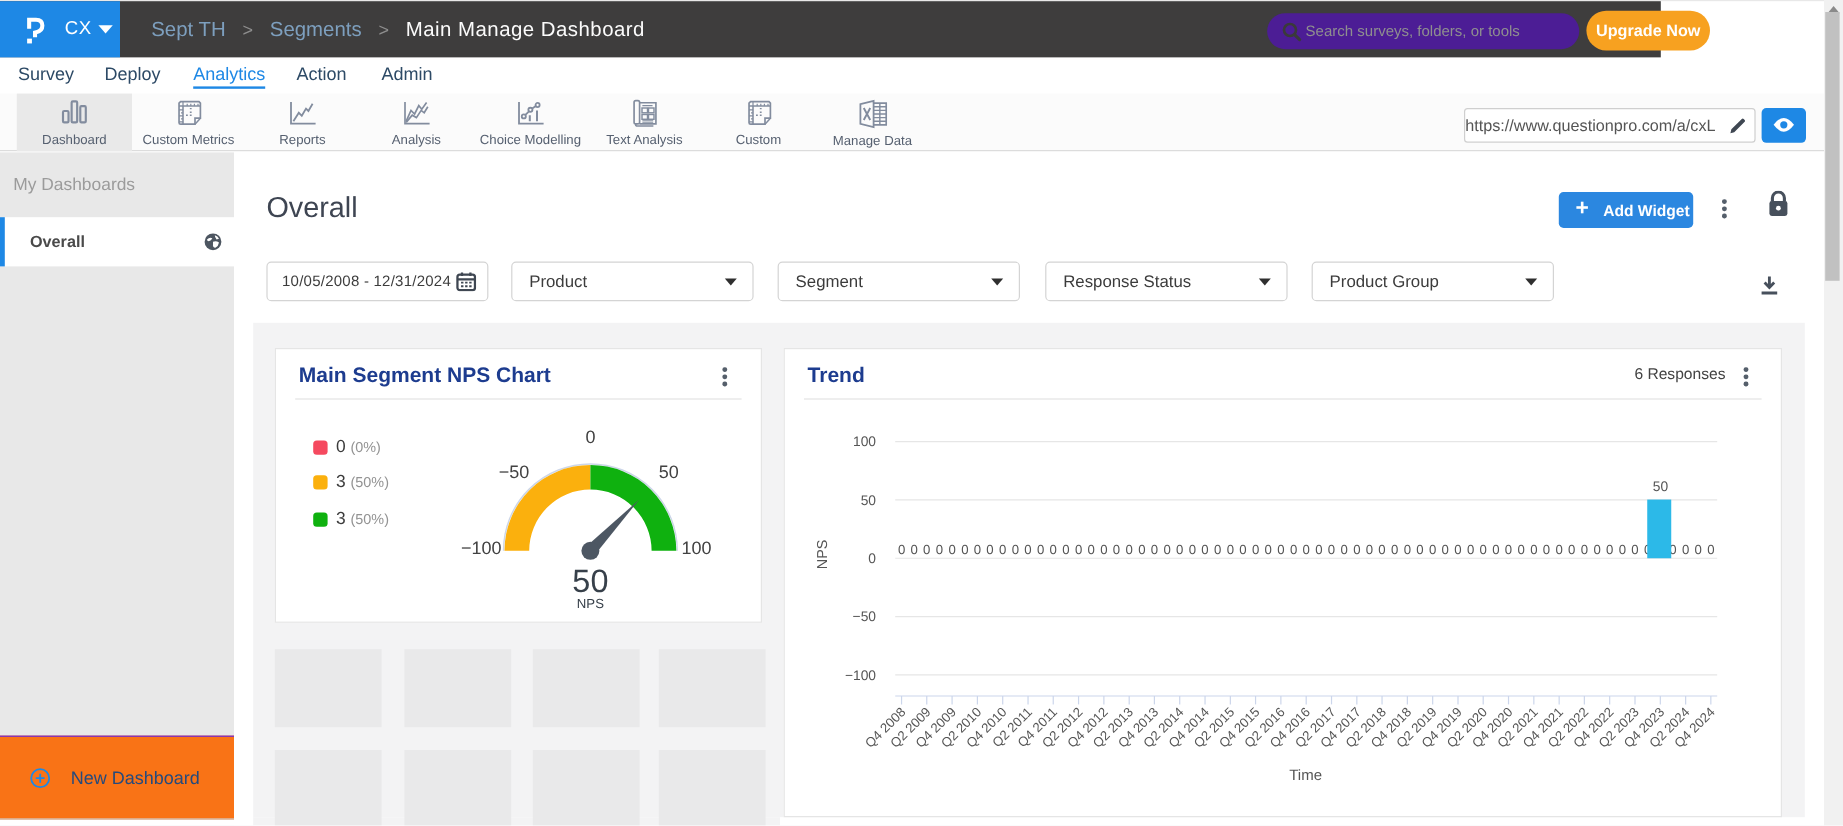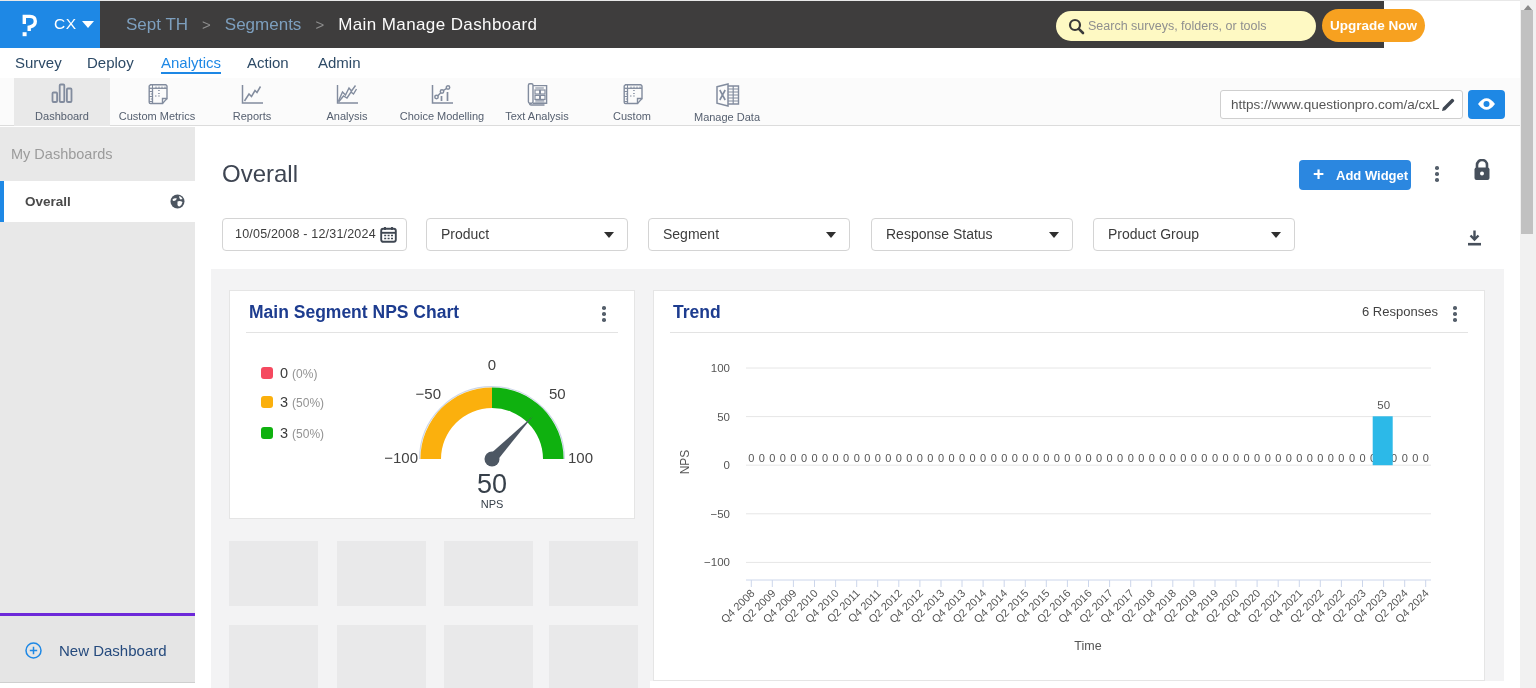--- a/index.html
+++ b/index.html
@@ -7,43 +7,43 @@
 .abs{position:absolute;}
 
 #topbar{left:0;top:1px;width:1384px;height:47px;background:#3e3d3d;}
 #logo{left:0;top:0;width:100px;height:47px;background:#1e88e5;}
 #cx{left:54px;top:14px;color:#fff;font-size:15.5px;letter-spacing:.5px;}
 .caret{width:0;height:0;border-left:6px solid transparent;border-right:6px solid transparent;border-top:7px solid #fff;}
 #cxcaret{left:82px;top:20px;} #cxcaret{border-left-width:6px;border-right-width:6px;border-top-width:7.5px;}
 #crumbs{left:126px;top:14px;font-size:17px;color:#7d9fbe;}
 #crumbs .sep{color:#8e8e8e;padding:0 14px;font-size:15px;}
 #crumbs .cur{color:#fbfbfb;letter-spacing:.4px;}
-#search{left:1056px;top:10px;width:260px;height:30px;background:#fef9c3;border-radius:15px;color:#8f8f8f;font-size:12.5px;line-height:30px;padding-left:32px;}
+#search{left:1056px;top:10px;width:260px;height:30px;background:#4c1d95;border-radius:15px;color:#8f8f8f;font-size:12.5px;line-height:30px;padding-left:32px;}
 #upg{left:1322px;top:8px;width:103px;height:33px;background:#f7a120;border-radius:17px;color:#fff;font-size:13.5px;font-weight:bold;text-align:center;line-height:33px;}
 .circbtn{width:31px;height:31px;border:2px solid #fff;border-radius:50%;color:#fff;text-align:center;}
 #help{left:1438px;top:9px;font-size:18px;font-weight:bold;line-height:27px;}
 #avatar{left:1477px;top:9px;font-size:13px;font-weight:bold;line-height:27px;letter-spacing:0;}
 
 #nav{left:0;top:48px;width:1520px;height:30px;background:#fff;text-decoration:underline;}
 #nav span{position:absolute;top:6px;white-space:nowrap;font-size:15px;color:#2d4a66;}
 #nav .act{color:#1e88e5;border-bottom:2px solid #1e88e5;padding-bottom:1px;}
 
 #toolbar{left:0;top:78px;width:1520px;height:48px;background:#fbfbfb;border-bottom:1px solid #dcdcdc;}
 #dashtab{left:14px;top:0;width:96px;height:48px;background:#e9e9e9;}
 .titem{position:absolute;top:0;width:96px;height:48px;text-align:center;}
 .titem svg{margin-top:4px;}
 .titem .lb{font-size:11px;color:#566070;margin-top:-1px;}
-#urlbox{left:1220px;top:12px;width:243px;height:29px;border:1px solid #cfcfcf;border-radius:3px;background:#fff;font-size:13.5px;color:#555;line-height:27px;padding-left:10px;}
+#urlbox{left:1220px;top:12px;width:243px;height:29px;border:1px solid #cfcfcf;border-radius:3px;background:#fff;font-size:13.5px;color:#555;line-height:27px;}
 #eyebtn{left:1468px;top:12px;width:37px;height:29px;background:#1e88e5;border-radius:4px;text-align:center;}
 
 #sidebar{left:0;top:127px;width:195px;height:486px;background:#e8e8e8;}
 #sbhead{left:11px;top:19px;font-size:14.5px;color:#9b9b9b;position:absolute;}
 #sbitem{left:0;top:54px;width:195px;height:41px;background:#fff;border-left:4px solid #1e88e5;position:absolute;}
 #sbitem .t{position:absolute;left:21px;top:13px;font-size:13.5px;font-weight:bold;color:#4a4a4a;}
-#newdash{left:0;top:613px;width:195px;height:70px;background:#e5e5e5;border-top:3px solid #6d28d9;border-bottom:1px solid #cfcfcf;}
+#newdash{left:0;top:613px;width:195px;height:70px;background:#f97316;border-top:1px solid #6d28d9;border-bottom:1px solid #cfcfcf;}
 #newdash .t{position:absolute;left:59px;top:26px;font-size:15px;color:#254a7d;}
 
 #content{left:195px;top:127px;width:1325px;height:561px;background:#fff;}
 #ctitle{left:27px;top:33px;font-size:24px;color:#3e4552;position:absolute;}
 #addw{left:1104px;top:33px;width:112px;height:30px;background:#2b87e0;border-radius:4px;color:#fff;position:absolute;}
 #addw .p{position:absolute;left:14px;top:3px;font-size:19px;font-weight:bold;}
 #addw .t{position:absolute;left:37px;top:8px;font-size:13px;font-weight:bold;white-space:nowrap;}
 .vdots{position:absolute;width:4px;}
 .vdots i{display:block;width:3.6px;height:3.6px;border-radius:50%;background:#555f6b;margin-bottom:2.6px;}
 

